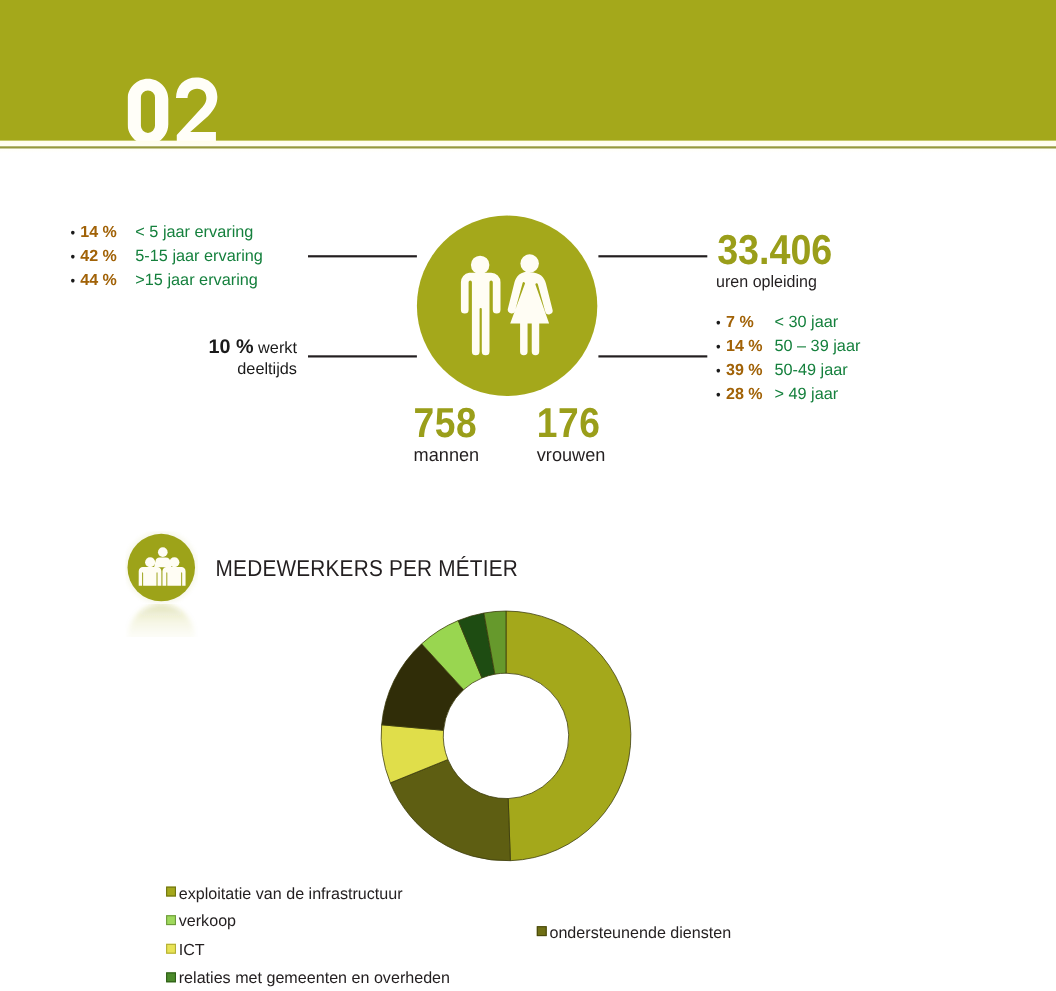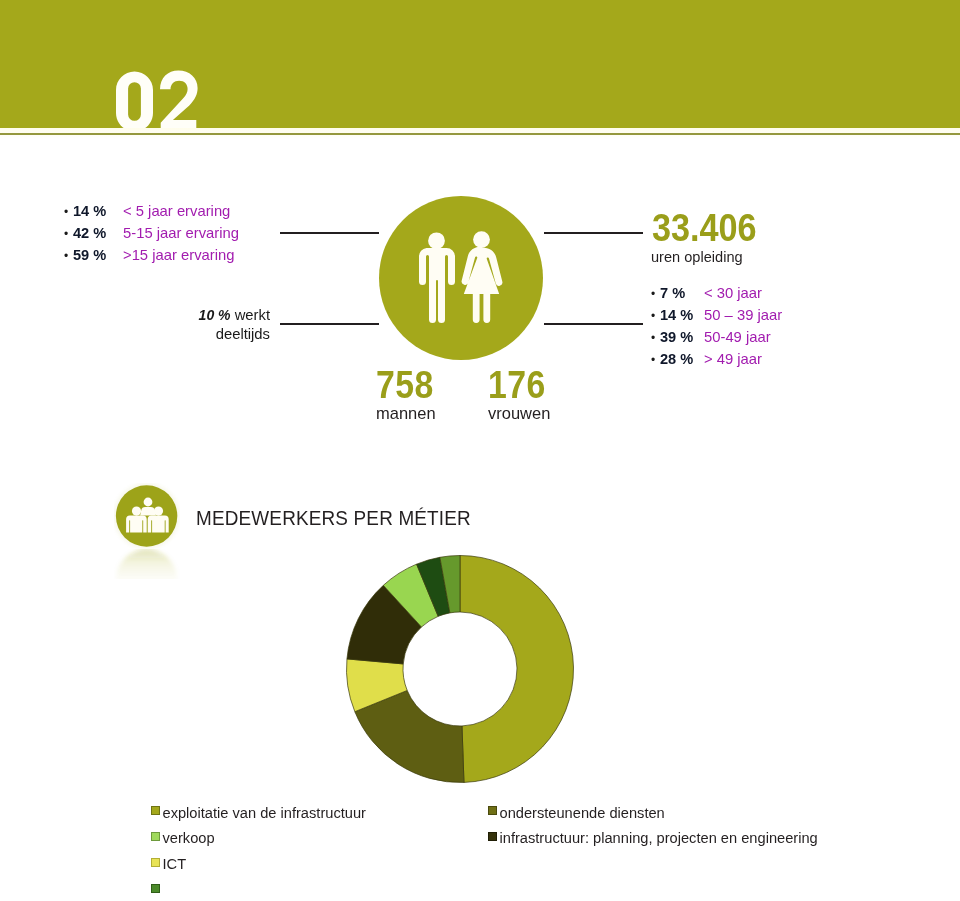--- a/index.html
+++ b/index.html
@@ -12,26 +12,26 @@
   .band{position:absolute;left:0;top:0;width:960px;height:128px;background:#A4A81B;}
   .band-num{position:absolute;left:115.5px;top:70px;width:96px;height:70px;}
   .band-clip{position:absolute;left:0;top:0;width:960px;height:130px;overflow:hidden;}
   .rule{position:absolute;left:0;top:133px;width:960px;height:2px;background:#95983E;}
   .gap{position:absolute;left:0;top:128px;width:960px;height:11px;background:linear-gradient(#FFFDEB,#FFFEF4 55%,#FFFFFF);}
 
   
   .exp-list{position:absolute;left:61px;top:200px;}
   .row{display:flex;align-items:baseline;height:22px;}
   .bul{width:12px;font-size:12px;color:#1a1a1a;line-height:22px;padding-left:3px;box-sizing:border-box;}
-  .pct{width:50px;font-size:14.6px;font-weight:bold;color:#0f172a;line-height:22px;}
-  .lbl{font-size:14.8px;color:#a21caf;line-height:22px;}
+  .pct{width:50px;font-size:14.6px;font-weight:bold;color:#a16207;line-height:22px;}
+  .lbl{font-size:14.8px;color:#15803d;line-height:22px;}
 
   .parttime{position:absolute;left:130px;top:306px;width:140px;text-align:right;
             font-size:14.8px;color:#1a1a1a;line-height:19.2px;}
-  .parttime b{font-weight:bold;font-size:14px;font-style:italic;}
+  .parttime b{font-weight:bold;font-size:18px;}
 
   .lead{position:absolute;height:2px;background:#231f20;}
 
   
   .gcircle{position:absolute;left:379px;top:196px;width:164px;height:164px;
            border-radius:50%;background:#A4A81B;}
   .gicon{position:absolute;left:379px;top:196px;width:164px;height:164px;}
 
   .num{position:absolute;font-size:38px;font-weight:bold;color:#9A9E1A;line-height:1;
        transform:scaleX(0.89);transform-origin:0 0;letter-spacing:0.5px;}
@@ -50,21 +50,21 @@
   
   .sec-icon{position:absolute;left:114px;top:483px;width:66px;height:96px;}
   .sec-title{position:absolute;left:196px;top:507px;font-size:21px;color:#231f20;
              letter-spacing:0.2px;line-height:1;transform:scaleX(0.90);transform-origin:0 0;}
 
   
   .donut{position:absolute;left:344px;top:553px;width:232px;height:232px;}
 
   
   .legend{position:absolute;left:151px;top:800px;}
-  .legend2{position:absolute;left:488px;top:800px;}
+  .legend2{position:absolute;left:488px;top:836px;}
   .litem{display:flex;align-items:center;height:25.8px;}
   .swatch{width:9px;height:9px;margin-right:2.5px;box-sizing:border-box;flex:none;position:relative;top:-2px;}
   .ltext{font-size:14.65px;color:#231f20;line-height:1;white-space:nowrap;}
 </style>
 </head>
 <body>
 
 <div class="page">
 
   <div class="band"></div>
@@ -88,21 +88,21 @@
       <span class="pct">14 %</span>
       <span class="lbl">&lt; 5 jaar ervaring</span>
     </div>
     <div class="row">
       <span class="bul">•</span>
       <span class="pct">42 %</span>
       <span class="lbl">5-15 jaar ervaring</span>
     </div>
     <div class="row">
       <span class="bul">•</span>
-      <span class="pct">59 %</span>
+      <span class="pct">44 %</span>
       <span class="lbl">&gt;15 jaar ervaring</span>
     </div>
   </div>
 
   <div class="parttime">
     <b>10 %</b>
     <span>werkt</span><br>
     <span>deeltijds</span>
   </div>
 
@@ -211,27 +211,24 @@
     <div class="litem">
       <span class="swatch" style="background: rgb(159, 217, 92); border: 1.5px solid rgb(109, 154, 60);"></span>
       <span class="ltext">verkoop</span>
     </div>
     <div class="litem">
       <span class="swatch" style="background: rgb(232, 227, 86); border: 1.5px solid rgb(179, 174, 53);"></span>
       <span class="ltext">ICT</span>
     </div>
     <div class="litem">
       <span class="swatch" style="background: rgb(75, 138, 42); border: 1.5px solid rgb(47, 94, 24);"></span>
+      <span class="ltext">relaties met gemeenten en overheden</span>
     </div>
   </div>
 
   <div class="legend2">
     <div class="litem">
       <span class="swatch" style="background: rgb(111, 111, 21); border: 1.5px solid rgb(74, 74, 14);"></span>
       <span class="ltext">ondersteunende diensten</span>
     </div>
-    <div class="litem">
-      <span class="swatch" style="background: rgb(53, 50, 11); border: 1.5px solid rgb(32, 30, 6);"></span>
-      <span class="ltext">infrastructuur: planning, projecten en engineering</span>
-    </div>
   </div>
 
 </div>
 
 </body></html>

